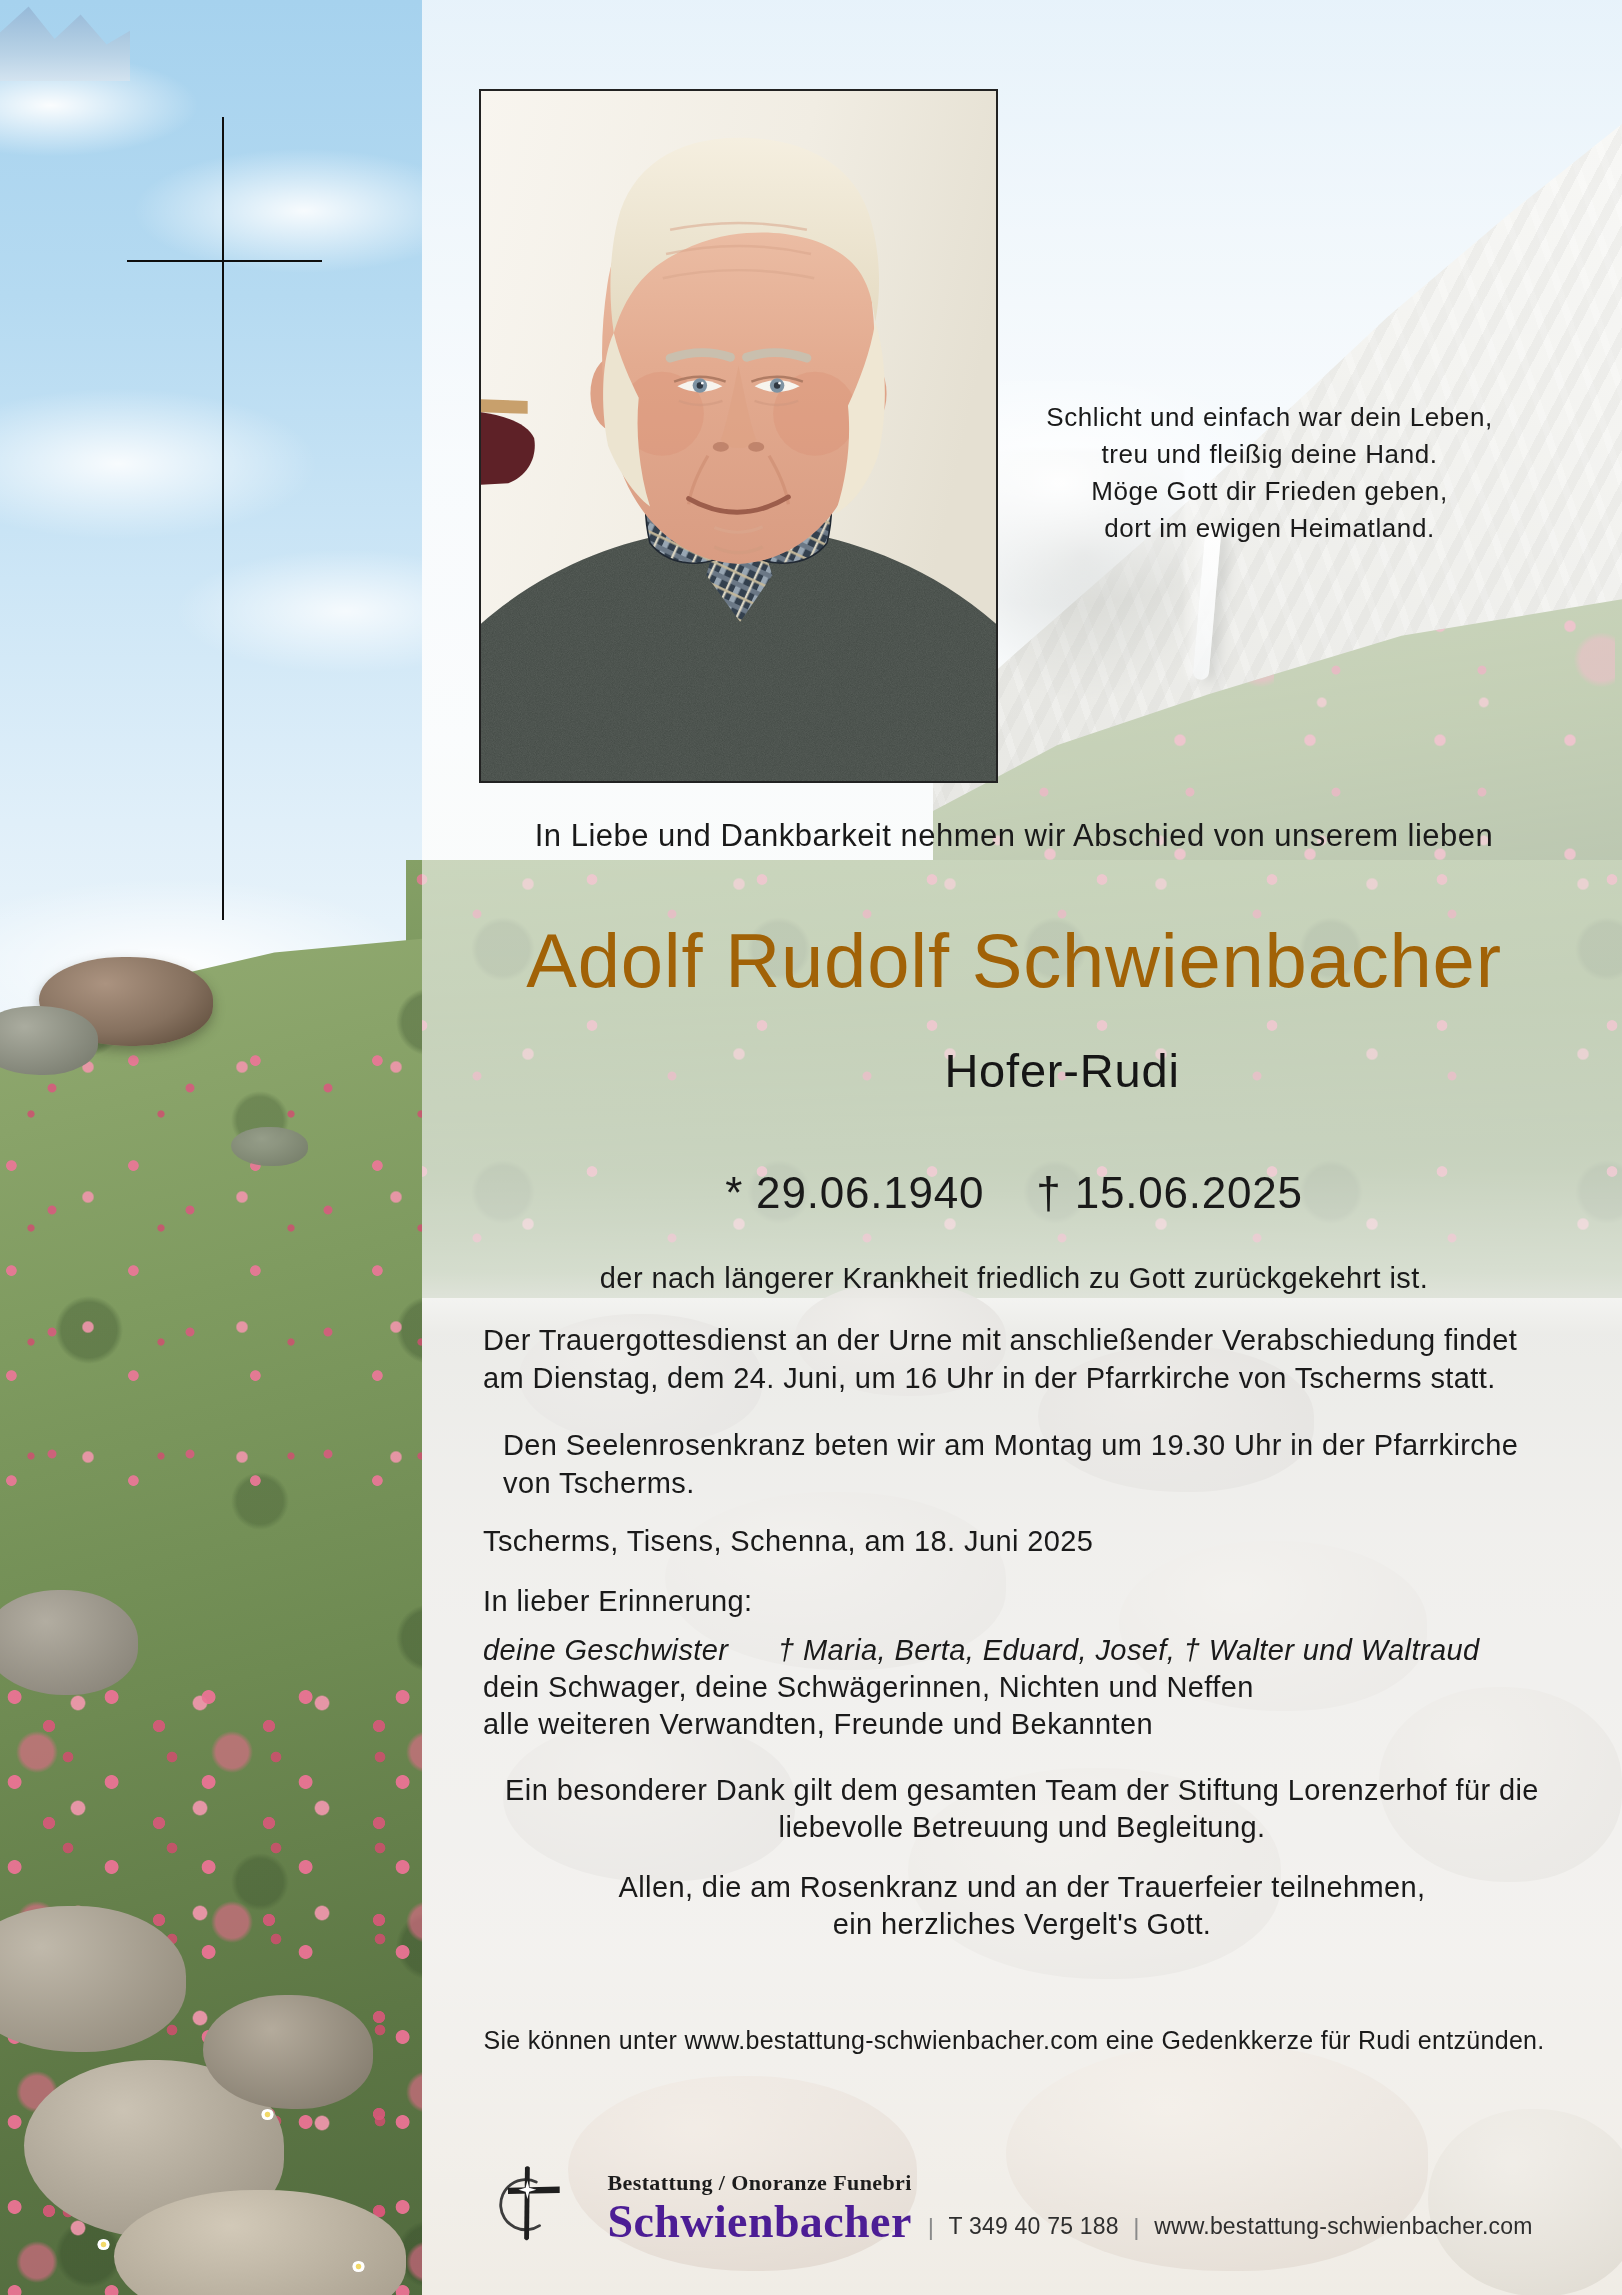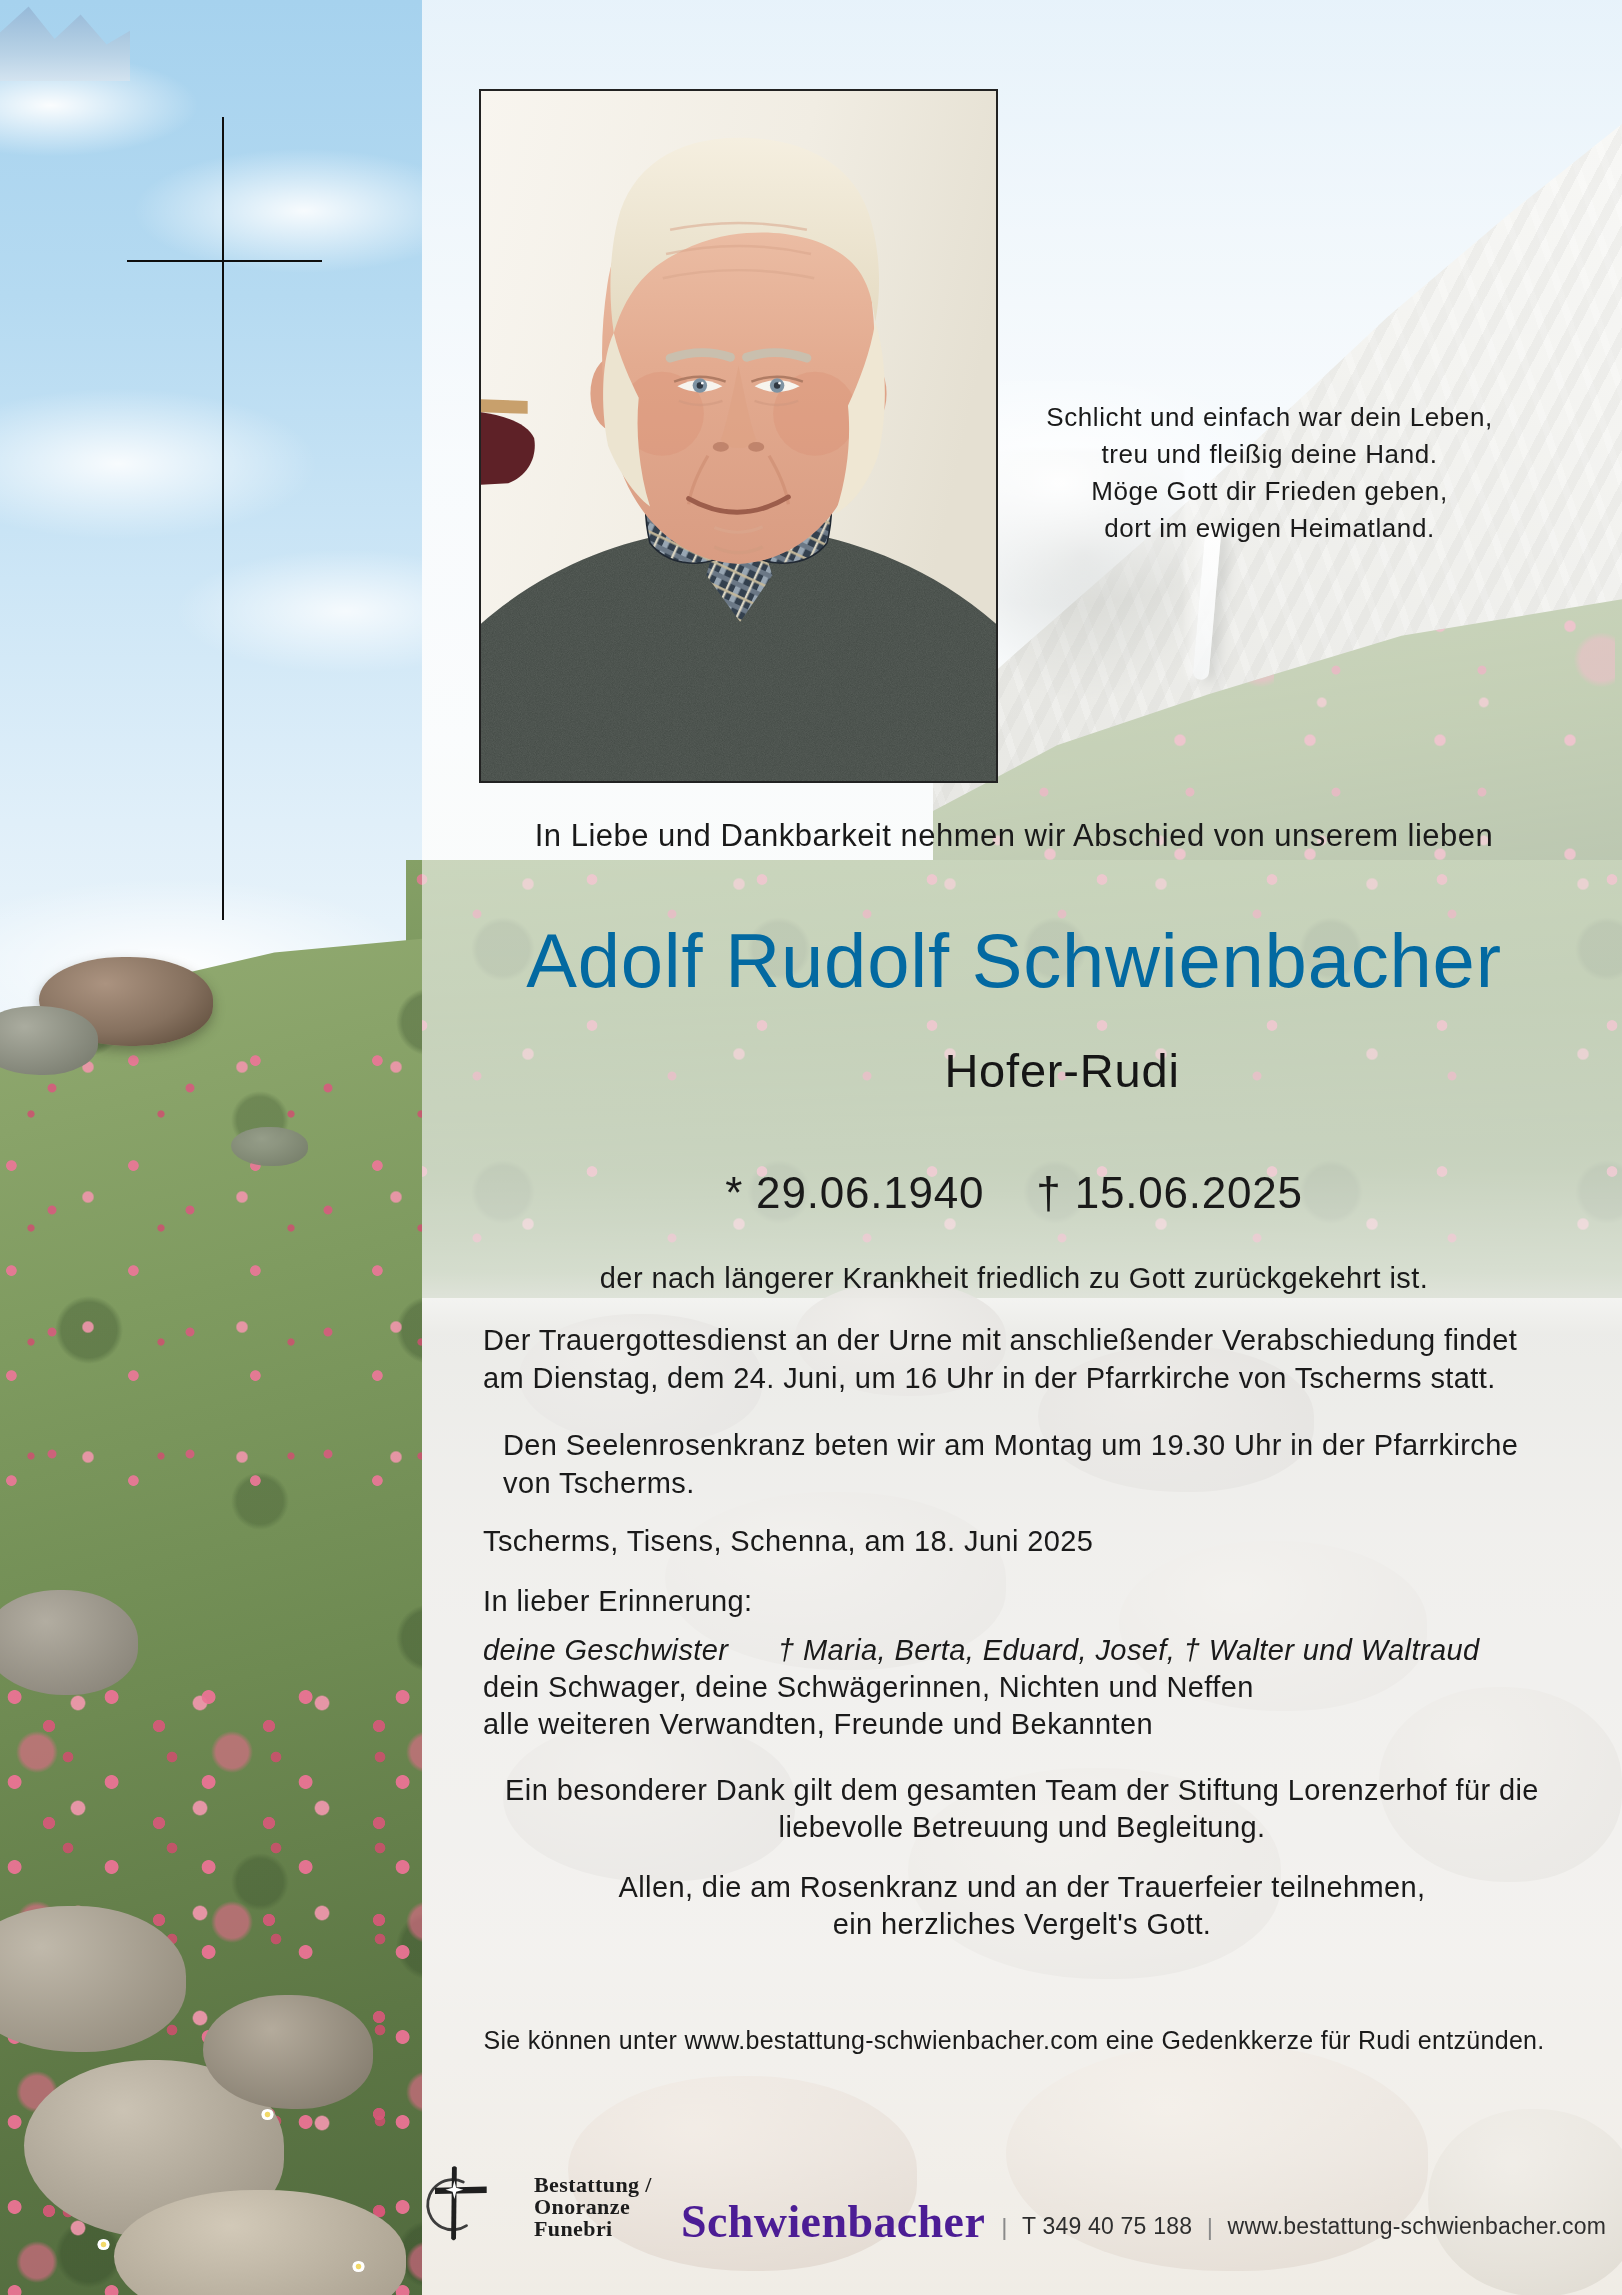--- a/index.html
+++ b/index.html
@@ -122,40 +122,40 @@
 
   
   .photo{left:479px;top:89px;width:519px;height:694px;z-index:9;border:2.4px solid #222;box-sizing:border-box;background:#f4f1ea;}
   .photo svg{display:block;width:100%;height:100%;}
 
   
   .txt{z-index:10;color:#1a1a1a;}
   .line{display:block;white-space:nowrap;}
   .verse{left:929px;top:399px;width:681px;text-align:center;font-size:26px;line-height:37px;letter-spacing:0.6px;}
   .intro{left:422px;top:818px;width:1184px;text-align:center;font-size:31px;letter-spacing:0.5px;}
-  .name{left:422px;top:917px;width:1184px;text-align:center;font-size:76px;line-height:88px;letter-spacing:0.8px;color:#0369a1;}
+  .name{left:422px;top:917px;width:1184px;text-align:center;font-size:76px;line-height:88px;letter-spacing:0.8px;color:#a16207;}
   .nickname{left:422px;top:1043px;width:1184px;text-align:center;font-size:47px;letter-spacing:0.8px;color:#161616;padding-left:48px;}
   .dates{left:422px;top:1168px;width:1184px;text-align:center;font-size:44px;letter-spacing:0.8px;}
   .dates .grp{display:inline-block;white-space:nowrap;}
   .dates .gap{display:inline-block;width:52px;}
   .passing{left:422px;top:1262px;width:1184px;text-align:center;font-size:29px;letter-spacing:0.4px;}
   .block-left{left:483px;width:1103px;text-align:left;font-size:29px;line-height:38px;letter-spacing:0.4px;}
   .service{top:1321px;} .rosary{top:1426px;margin-left:20px;} .places{top:1522px;} .remember{top:1582px;}
   .mourners{top:1632px;line-height:37px;}
   .mourners .row1{display:flex;white-space:nowrap;font-style:italic;}
   .mourners .label{width:295px;flex:0 0 295px;}
   .block-center{left:422px;width:1184px;text-align:center;font-size:29px;line-height:37px;letter-spacing:0.4px;padding-left:8px;}
   .thanks{top:1772px;} .attendance{top:1869px;}
   .donation{left:422px;top:1966px;width:1184px;text-align:center;font-size:28px;letter-spacing:0.3px;}
   .candle{left:422px;top:2026px;width:1184px;text-align:center;font-size:25px;letter-spacing:0.3px;}
 
   
   .footer{left:422px;top:2161px;width:1184px;z-index:10;display:flex;justify-content:center;align-items:flex-end;gap:16px;}
   .logo-icon{width:68px;height:84px;flex:0 0 68px;}
-  .logo-txt{display:flex;flex-direction:row;align-items:flex-end;line-height:1;margin-left:28px;}
+  .logo-txt{display:flex;flex-direction:column;align-items:center;line-height:1;margin-left:28px;}
   .logo-tagline{font-family:"Liberation Serif","DejaVu Serif",serif;font-weight:700;font-size:22px;letter-spacing:0.4px;color:#1c1c1c;margin-bottom:4.9px;}
   .logo-brand{font-family:"Liberation Serif","DejaVu Serif",serif;font-weight:700;font-size:46px;letter-spacing:0.4px;color:#4c1d95;}
   .contact{display:flex;align-items:flex-end;gap:14.6px;padding-bottom:4.9px;}
   .contact .sep{color:#8a8a8a;font-size:24px;line-height:27.6px;}
   .contact .val{color:#2e2e2e;font-size:23px;line-height:27.6px;letter-spacing:0.2px;white-space:nowrap;}
 </style>
 </head>
 <body>
 
 <div class="page">

